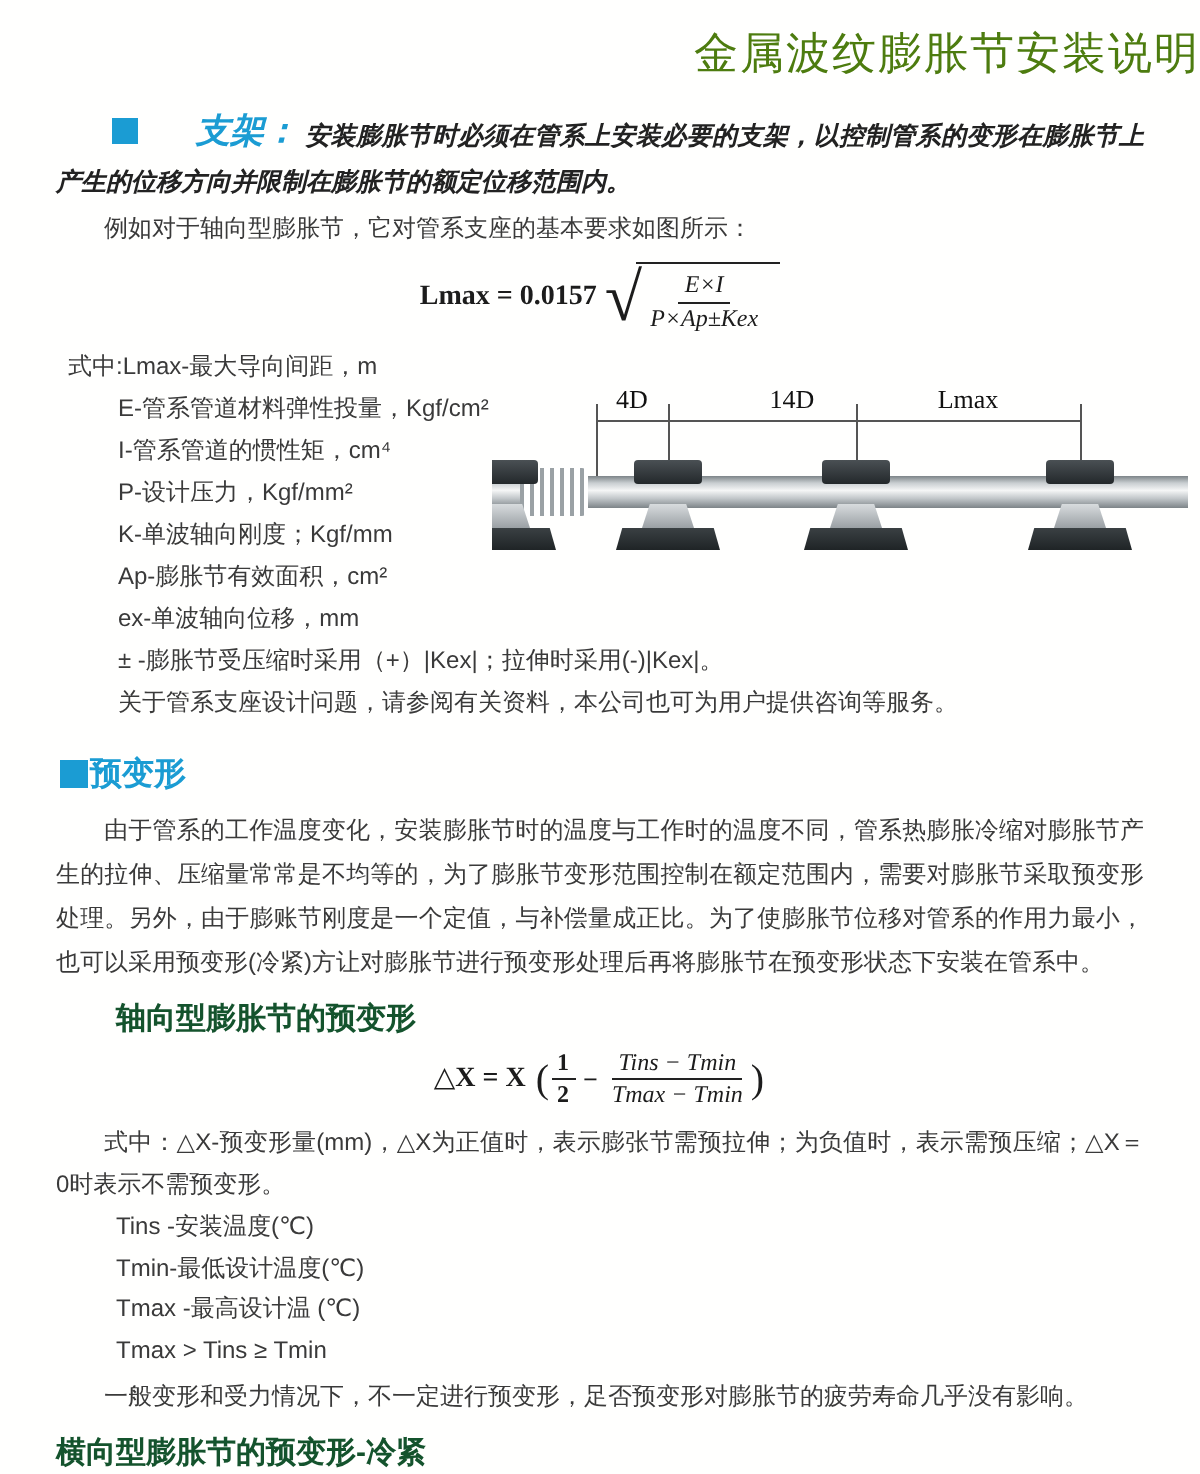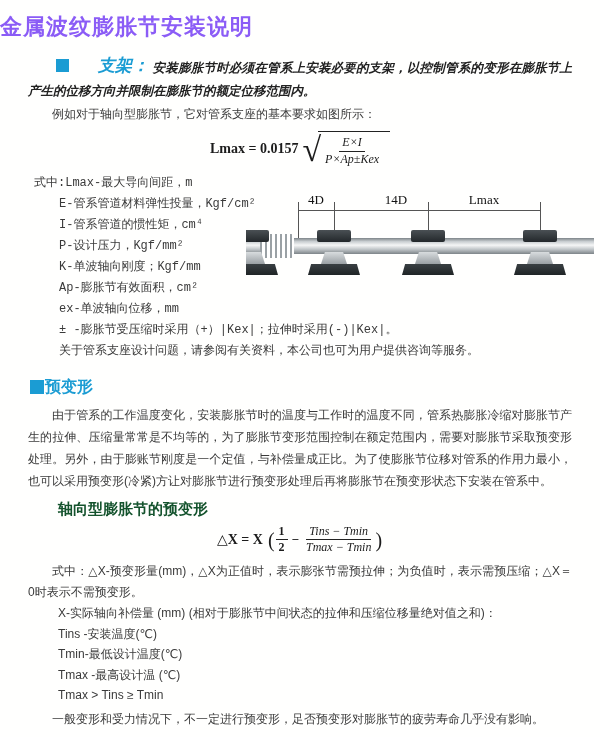--- a/index.html
+++ b/index.html
@@ -9,24 +9,24 @@
     margin:0 auto;
     background:#fffffe;
     font-family:"Liberation Sans","DejaVu Sans",sans-serif;
     color:#3a3a3a;
     font-size:12px;
     overflow:hidden;
   }
   
   .doc-title{
     margin:12px 0 12px;
-    text-align:left;
+    text-align:right;
     font-size:22px;
-    font-weight:bold;
-    color:#8b5cf6;
+    font-weight:normal;
+    color:#4d7c0f;
     letter-spacing:1px;
   }
   .sec-label{
     font-size:17px;font-weight:bold;color:#1b9cd3;
     display:inline-flex;align-items:center;
   }
   .sq{
     display:inline-block;width:13px;height:13px;
     background:#1b9cd3;margin-right:1px;
   }
@@ -44,21 +44,21 @@
   
   .para{
     margin:0 28px;
     line-height:22px;
     text-align:justify;
   }
   .para.indent{text-indent:24px;}
   .intro-para{font-weight:bold;color:#222;text-indent:28px;margin:0 28px;line-height:23px;text-align:justify;font-style:italic;}
   .intro-para .intro-text{font-size:12.5px;}
   
-  .vars{margin:4px 0 15px 34px;font-family:Liberation Mono, monospace;}
+  .vars{margin:4px 0 15px 34px;}
   .var-line{line-height:21px;padding-left:25px;white-space:nowrap;}
   .var-line.first{padding-left:0;}
   .vars2{margin:0 0 0 58px;}
   .vars2 .var-line{padding-left:0;line-height:20.5px;}
   
   .formula{
     display:flex;justify-content:center;align-items:center;
     font-family:"Liberation Serif","DejaVu Serif",serif;
     color:#1c1c1c;margin:6px 0;
   }
@@ -199,21 +199,20 @@
     <span class="frac">
       <span class="num">Tins − Tmin</span>
       <span class="den">Tmax − Tmin</span>
     </span>
     <span class="paren">)</span>
   </div>
 
   <p class="para indent" style="line-height:21px;">式中：△X-预变形量(mm)，△X为正值时，表示膨张节需预拉伸；为负值时，表示需预压缩；△X＝0时表示不需预变形。</p>
 
   <div class="vars2">
-    <div class="var-line">X-实际轴向补偿量 (mm) (相对于膨胀节中间状态的拉伸和压缩位移量绝对值之和)：</div>
     <div class="var-line">Tins -安装温度(℃)</div>
     <div class="var-line">Tmin-最低设计温度(℃)</div>
     <div class="var-line">Tmax -最高设计温 (℃)</div>
     <div class="var-line">Tmax &gt; Tins ≥ Tmin</div>
   </div>
 
   <p class="para indent" style="margin-top:2px;">一般变形和受力情况下，不一定进行预变形，足否预变形对膨胀节的疲劳寿命几乎没有影响。</p>
 
   <h3 class="sub-heading left">横向型膨胀节的预变形-冷紧</h3>
 

